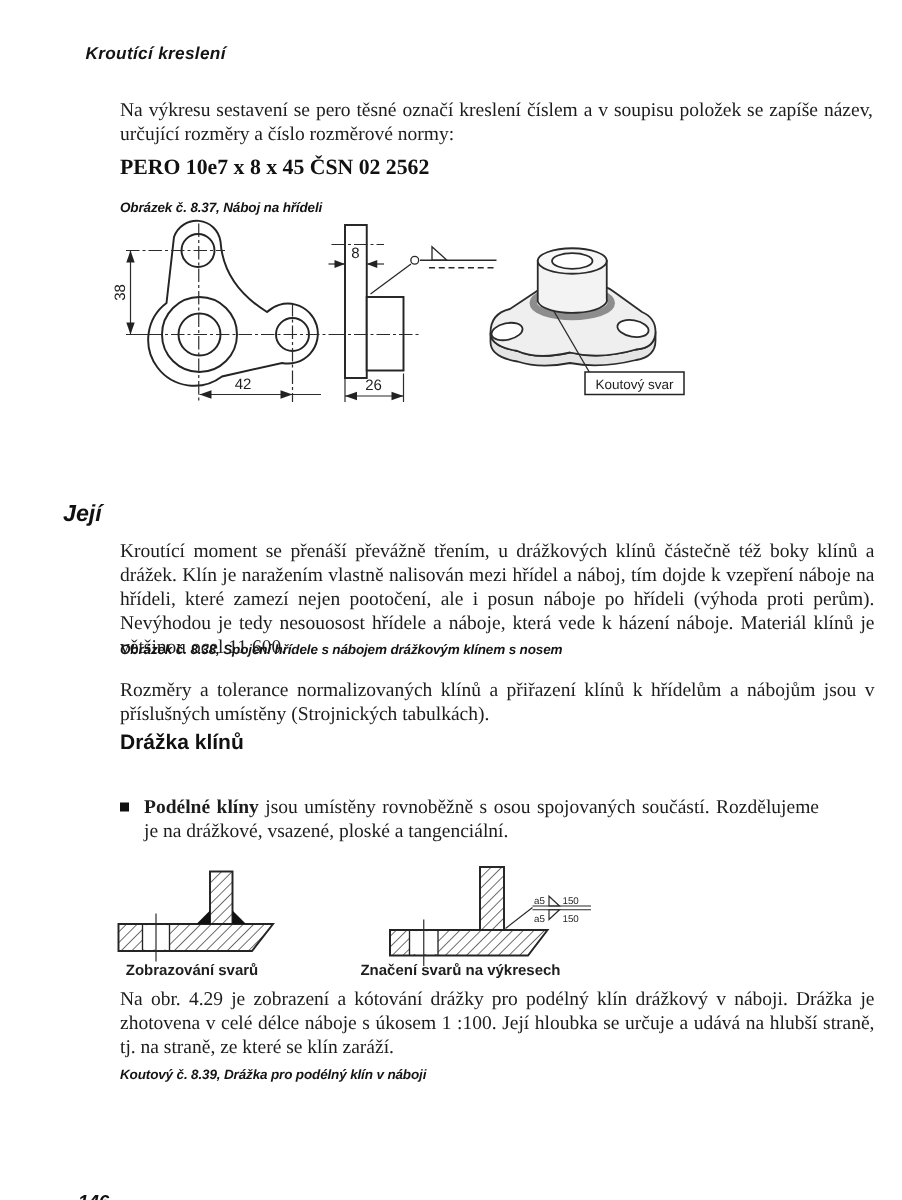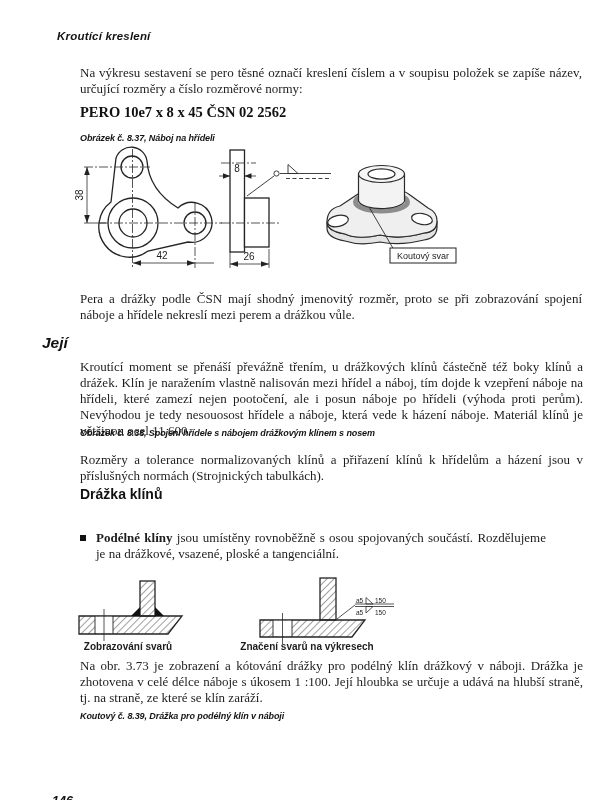--- a/index.html
+++ b/index.html
@@ -112,29 +112,28 @@
       <ellipse cx="381.5" cy="174" rx="23" ry="8.5" fill="#f7f7f7"></ellipse>
       <ellipse cx="381.5" cy="174" rx="13.5" ry="5.2" fill="#ffffff"></ellipse>
     </g>
     <g>
       <line x1="369" y1="207" x2="394" y2="250" stroke="#2b2b2b" stroke-width="0.9"></line>
       <rect x="390" y="248" width="66" height="15" fill="#ffffff" stroke="#222" stroke-width="1"></rect>
       <text class="boxtxt" x="423" y="259" text-anchor="middle">Koutový svar</text>
     </g>
   </svg>
 
-  <div class="abs para" style="left:80px;top:291px;width:502px;">Pera a drážky podle ČSN mají shodný jmenovitý rozměr, proto se při zobrazování spojení náboje a hřídele nekreslí mezi perem a drážkou vůle.</div>
 
   <div class="abs h1" style="left:42px;top:334px;">Její</div>
 
   <div class="abs para" style="left:80px;top:359px;width:503px;">Kroutící moment se přenáší převážně třením, u drážkových klínů částečně též boky klínů a drážek. Klín je naražením vlastně nalisován mezi hřídel a náboj, tím dojde k vzepření náboje na hřídeli, které zamezí nejen pootočení, ale i posun náboje po hřídeli (výhoda proti perům). Nevýhodou je tedy nesouosost hřídele a náboje, která vede k házení náboje. Materiál klínů je většinou ocel 11 600.</div>
 
   <div class="abs cap" style="left:80px;top:428px;text-align:center;">Obrázek č. 8.38, Spojení hřídele s nábojem drážkovým klínem s nosem</div>
 
-  <div class="abs para" style="left:80px;top:452px;width:503px;">Rozměry a tolerance normalizovaných klínů a přiřazení klínů k hřídelům a házení jsou v příslušných normách (Strojnických tabulkách).</div>
+  <div class="abs para" style="left:80px;top:452px;width:503px;">Rozměry a tolerance normalizovaných klínů a přiřazení klínů k hřídelům a nábojům jsou v příslušných umístěny (Strojnických tabulkách).</div>
 
   <div class="abs h2" style="left:80px;top:486px;">Drážka klínů</div>
 
   <div class="abs bullet-row" style="left:80px;top:530px;width:466px;">
     <span class="sq"></span>
     <span class="btxt"><b>Podélné klíny</b><span> jsou umístěny rovnoběžně s osou spojovaných součástí. Rozdělujeme je na drážkové, vsazené, ploské a tangenciální.</span></span>
   </div>
 
 
   <svg class="abs" style="left:0;top:576px;" width="601" height="78" viewBox="0 576 601 78">
@@ -164,19 +163,19 @@
         <path d="M366,613 L373,606.5 L366,606.5 Z"></path>
         <text class="symtxt" x="356" y="602.5" stroke="none" fill="#1d1d1d">a5</text>
         <text class="symtxt" x="375" y="602.5" stroke="none" fill="#1d1d1d">150</text>
         <text class="symtxt" x="356" y="614.5" stroke="none" fill="#1d1d1d">a5</text>
         <text class="symtxt" x="375" y="614.5" stroke="none" fill="#1d1d1d">150</text>
       </g>
       <text class="lbltxt" x="307" y="650" text-anchor="middle">Značení svarů na výkresech</text>
     </g>
   </svg>
 
-  <div class="abs para" style="left:80px;top:658px;width:503px;">Na obr. 3.73 je zobrazení a kótování drážky pro podélný klín drážkový v náboji. Drážka je zhotovena v celé délce náboje s úkosem 1 :100. Její hloubka se určuje a udává na hlubší straně, tj. na straně, ze které se klín zaráží.</div>
+  <div class="abs para" style="left:80px;top:658px;width:503px;">Na obr. 4.29 je zobrazení a kótování drážky pro podélný klín drážkový v náboji. Drážka je zhotovena v celé délce náboje s úkosem 1 :100. Její hloubka se určuje a udává na hlubší straně, tj. na straně, ze které se klín zaráží.</div>
 
   <div class="abs cap" style="left:80px;top:711px;">Koutový č. 8.39, Drážka pro podélný klín v náboji</div>
 
   <div class="abs pnum" style="left:52px;top:794px;font-style:italic;">146</div>
 
 </div>
 
 </body></html>

